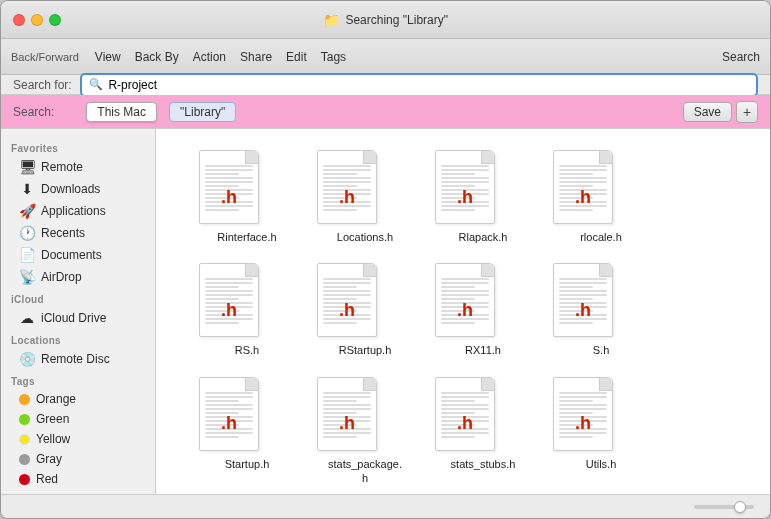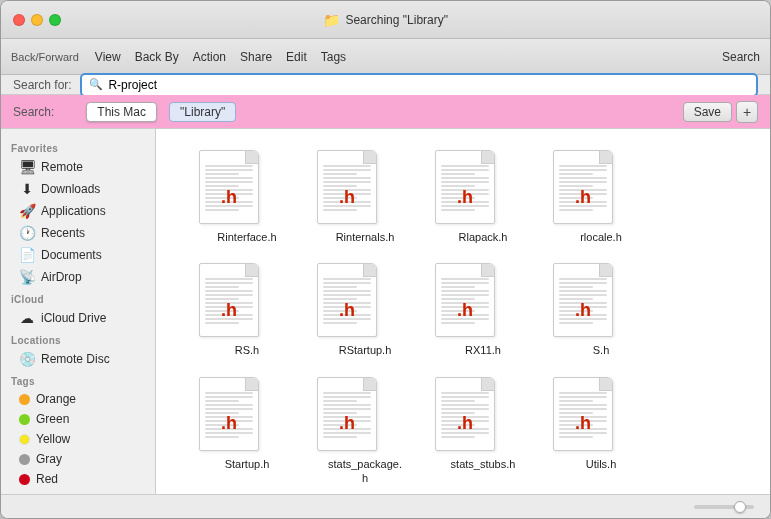--- a/index.html
+++ b/index.html
@@ -520,21 +520,21 @@
                 <div class="doc-line"></div>
                 <div class="doc-line"></div>
                 <div class="doc-line short"></div>
                 <div class="doc-line"></div>
                 <div class="doc-line"></div>
                 <div class="doc-line short"></div>
               </div>
         <span class="doc-ext">.h</span>
       </div>
     </div>
-    <span class="file-name">Rinternals.h</span>
+    <span class="file-name">Locations.h</span>
   </div>
         <div class="file-item">
     <div class="file-icon">
       <div class="doc-shape">
         <div class="doc-lines">
                 <div class="doc-line"></div>
                 <div class="doc-line"></div>
                 <div class="doc-line short"></div>
                 <div class="doc-line"></div>
                 <div class="doc-line"></div>

